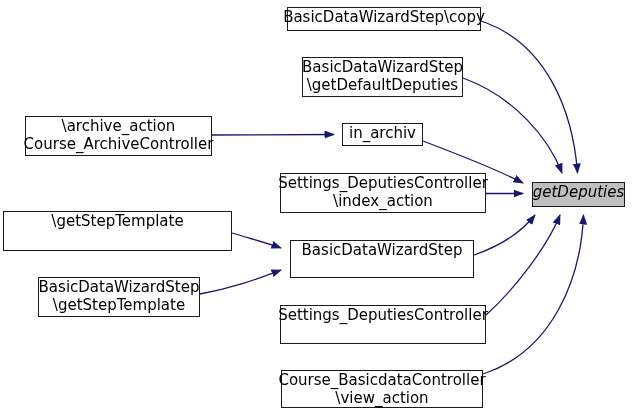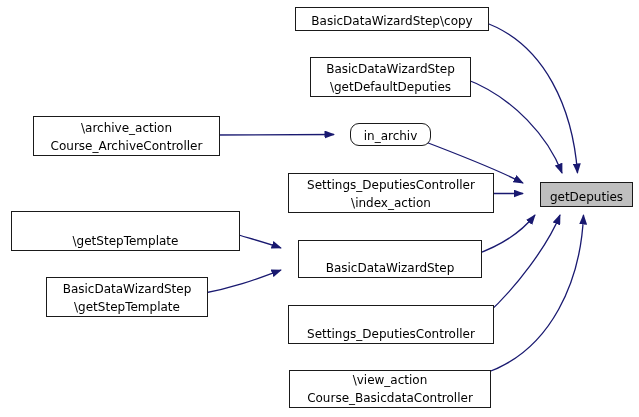--- a/index.html
+++ b/index.html
@@ -19,30 +19,29 @@
     overflow:hidden;
   }
   svg.edges{position:absolute;left:0;top:0;width:639px;height:417px;}
   svg.edges path.edge{fill:none;stroke:var(--edge);stroke-width:1.3px;}
   .node{
     position:absolute;
     box-sizing:border-box;
     border:1px solid var(--node-border);
     background:var(--node-fill);
     color:var(--text);
-    font-size:12px;
+    font-size:15px;
     line-height:18px;
     text-align:center;
     white-space:nowrap;
     display:flex;
     flex-direction:column;
-    justify-content:flex-end;
+    justify-content:flex-start;
     align-items:center;
     cursor:pointer;
-    margin-left:8px;
   }
   .node.highlight{
     background:var(--highlight-fill);
     cursor:default;
   }
   .node span{display:block;}
 </style>
 </head>
 <body>
 
@@ -73,21 +72,21 @@
   <div class="node" style="left:302px;top:57px;width:161px;height:40px;">
     <span>BasicDataWizardStep</span>
     <span>\getDefaultDeputies</span>
   </div>
 
   <div class="node" style="left:25px;top:116px;width:187px;height:40px;">
     <span>\archive_action</span>
     <span>Course_ArchiveController</span>
   </div>
 
-  <div class="node" style="left:342px;top:123px;width:81px;height:23px;border-radius:9px;">
+  <div class="node" style="left:342px;top:123px;width:81px;height:23px;">
     <span>in_archiv</span>
   </div>
 
   <div class="node" style="left:280px;top:173px;width:206px;height:40px;">
     <span>Settings_DeputiesController</span>
     <span>\index_action</span>
   </div>
 
   <div class="node" style="left:3px;top:211px;width:229px;height:40px;">
     <span>\getStepTemplate</span>
@@ -100,21 +99,21 @@
   <div class="node" style="left:38px;top:277px;width:162px;height:40px;">
     <span>BasicDataWizardStep</span>
     <span>\getStepTemplate</span>
   </div>
 
   <div class="node" style="left:280px;top:305px;width:206px;height:39px;">
     <span>Settings_DeputiesController</span>
   </div>
 
   <div class="node" style="left:281px;top:370px;width:202px;height:38px;">
+    <span>Course_BasicdataController</span>
     <span>\view_action</span>
-    <span>Course_BasicdataController</span>
   </div>
 
-  <div class="node highlight" style="left:532px;top:182px;width:93px;height:25px;">
+  <div class="node highlight" style="left:532px;top:182px;width:93px;height:25px;font-style:italic;">
     <span>getDeputies</span>
   </div>
 
 </div>
 
 </body></html>

